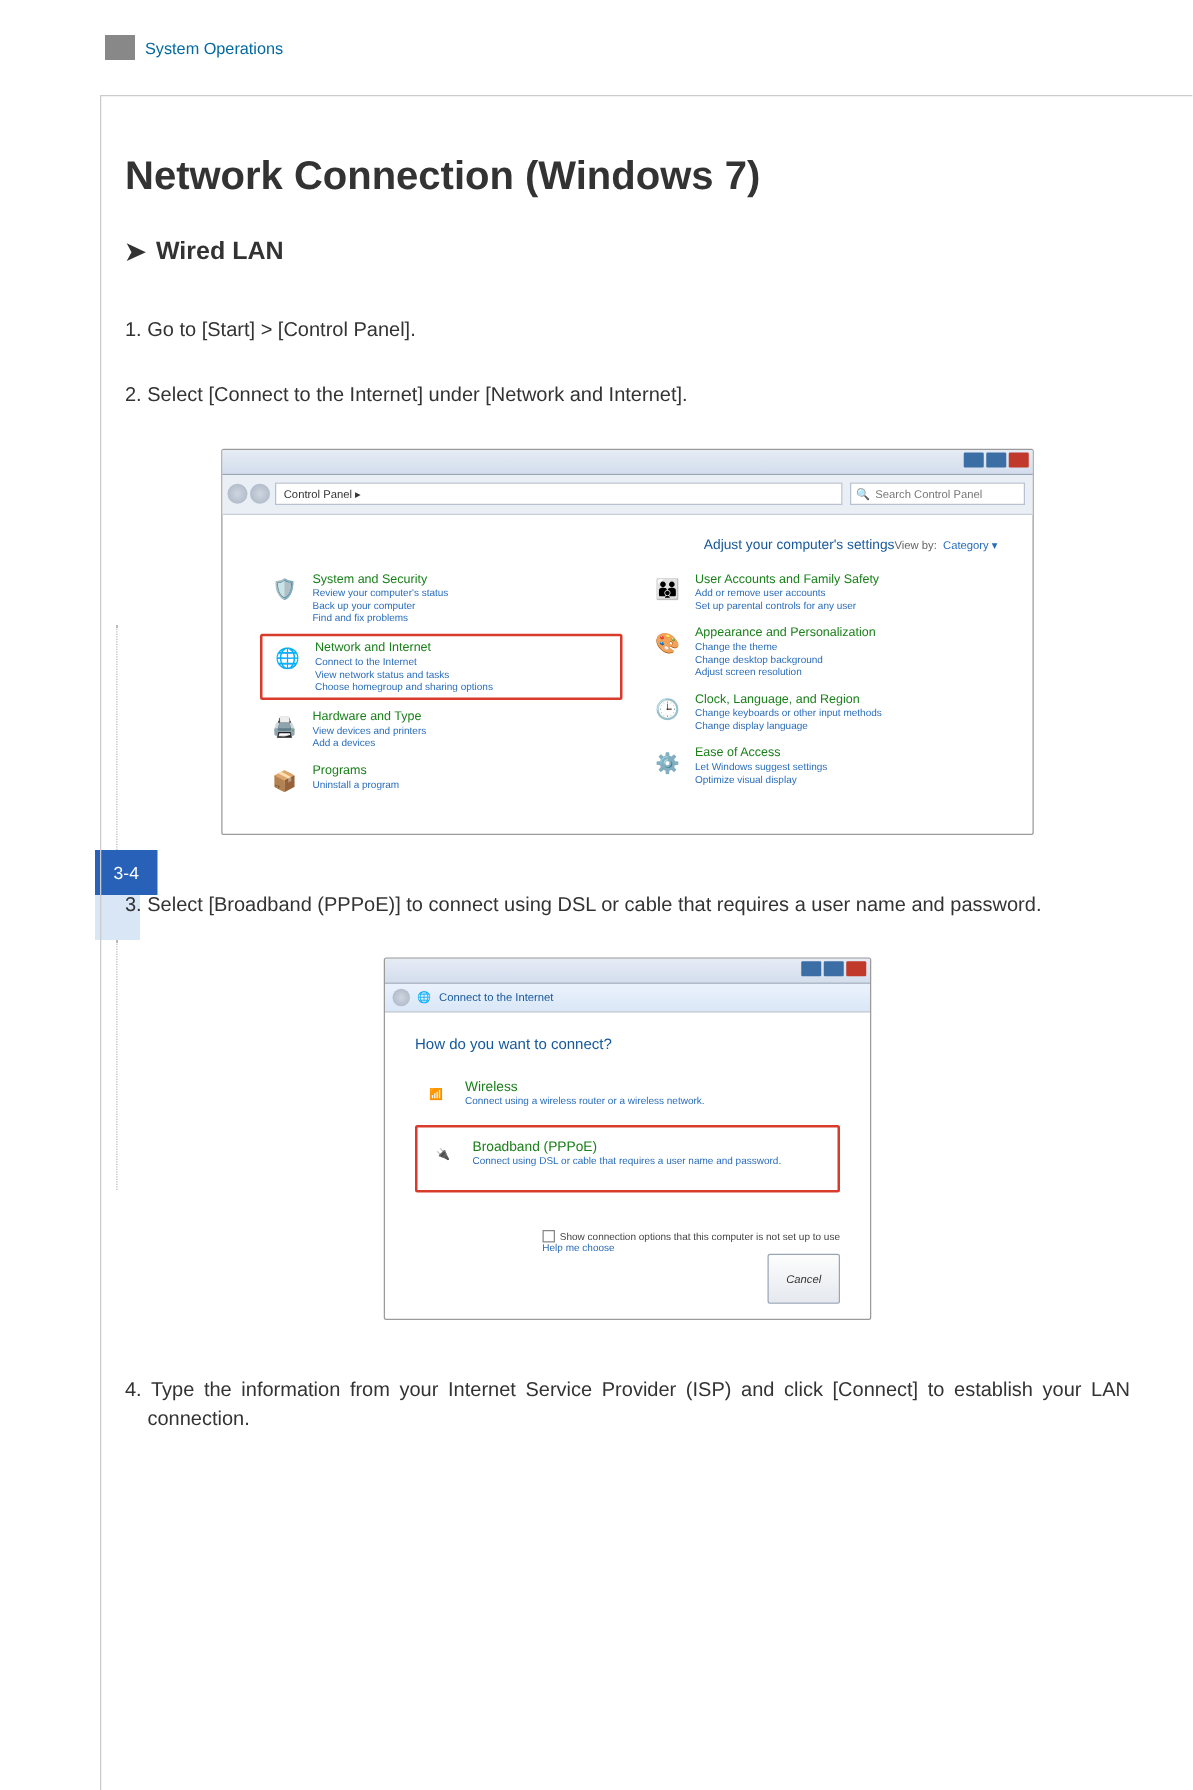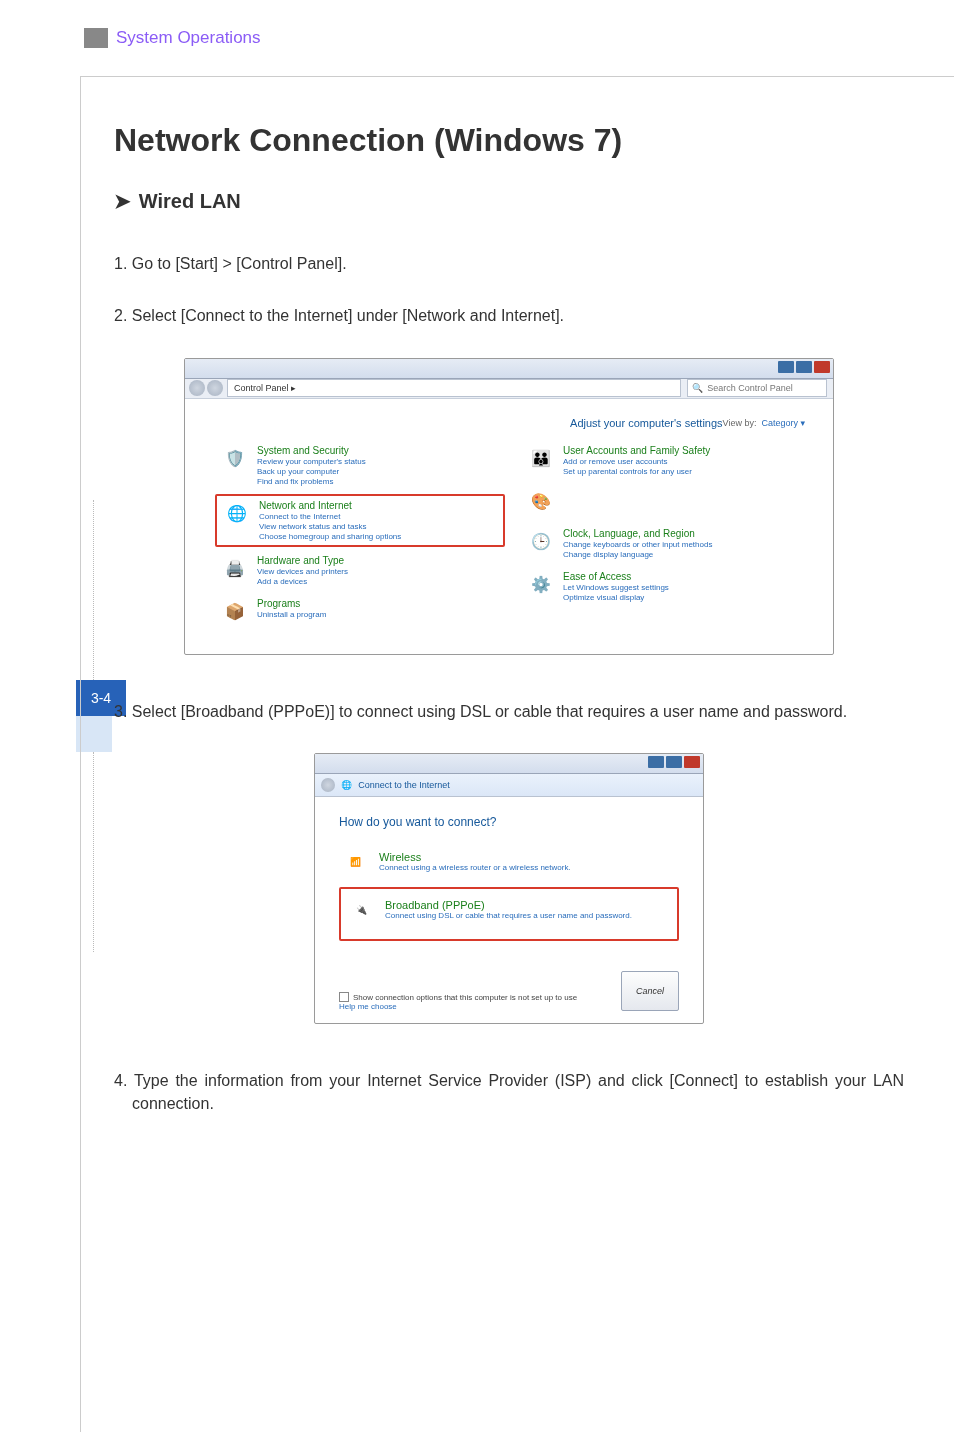--- a/index.html
+++ b/index.html
@@ -1,34 +1,34 @@
 <!DOCTYPE html>
 <html><head>
 <meta charset="utf-8">
 <style>
   * { margin: 0; padding: 0; box-sizing: border-box; }
   body { font-family: Arial, Helvetica, sans-serif; background: #fff; width: 954px; height: 1432px; position: relative; color: #333; }
   .page-border { position: absolute; top: 76px; left: 80px; right: 0; bottom: 0; border-left: 1px solid #ccc; border-top: 1px solid #ccc; }
   .header-bar { position: absolute; top: 28px; left: 84px; display: flex; align-items: center; }
   .brand-block { width: 24px; height: 20px; background: #888; margin-right: 8px; }
-  .header-text { font-size: 17px; color: #8b5cf6; }
-  .content { position: absolute; top: 122px; left: 114px; right: 50px; }
+  .header-text { font-size: 13px; color: #0369a1; }
+  .content { position: absolute; top: 122px; left: 100px; right: 50px; }
   .chapter-title { font-family: Verdana, Arial, sans-serif; font-size: 32px; font-weight: 700; color: #333; margin-bottom: 30px; }
   .sub-heading { display: flex; align-items: center; font-family: Verdana, Arial, sans-serif; font-size: 20px; font-weight: 700; color: #333; margin-bottom: 40px; }
   .arrow { font-size: 20px; margin-right: 8px; }
   .step { font-size: 16px; color: #333; margin-bottom: 30px; line-height: 1.4; }
   .step-indent { padding-left: 18px; text-indent: -18px; }
   .img-frame { display: block; margin: 0 auto 46px auto; border: 1px solid #9a9a9a; border-radius: 2px; background: #fff; font-size: 9px; color: #333; }
   .win-title { background: linear-gradient(#e6ecf5,#d3dded); height: 20px; border-bottom: 1px solid #9aa5b8; position: relative; }
   .win-btns { position: absolute; right: 3px; top: 2px; display: flex; gap: 2px; }
   .wb { width: 16px; height: 12px; border-radius: 1px; }
   .wb.min { background: #3b6ea5; }
   .wb.max { background: #3b6ea5; }
   .wb.close { background: #c0392b; }
-  .addr-bar { display: flex; align-items: center; height: 20px; background: #eaeef5; border-bottom: 1px solid #c7cfdb; }
+  .addr-bar { display: flex; align-items: center; height: 32px; background: #eaeef5; border-bottom: 1px solid #c7cfdb; }
   .nav-circles { display: flex; gap: 2px; margin: 0 4px; }
   .nav-c { width: 16px; height: 16px; border-radius: 50%; background: radial-gradient(#cfd6e0,#a7b2c2); }
   .addr-crumb { background: #fff; border: 1px solid #b9c2d0; height: 18px; padding: 0 6px; display: flex; align-items: center; color: #333; flex: 1; margin-right: 6px; }
   .addr-search { width: 140px; background: #fff; border: 1px solid #b9c2d0; height: 18px; margin-right: 6px; display: flex; align-items: center; padding: 0 4px; color: #777; }
   .addr-search .sico { margin-right: 4px; color: #3b6ea5; }
   .cp-body { padding: 18px 28px 28px 36px; }
   .cp-top-row { display: flex; justify-content: flex-end; align-items: center; margin-bottom: 16px; }
   .cp-adjust { color: #16589a; font-size: 11px; }
   .cp-view { font-size: 9px; color: #666; }
   .cp-view-cat { color: #2a6dbb; }
@@ -43,21 +43,21 @@
 
   
   .dlg-body { padding: 18px 24px 12px 24px; }
   .dlg-crumb { background: linear-gradient(#eaf2fc,#dbe7f7); border-bottom: 1px solid #b9c2d0; padding: 4px 6px; display: flex; align-items: center; gap: 6px; }
   .dlg-q { color: #16589a; font-size: 12px; margin-bottom: 16px; }
   .dlg-opt { display: flex; gap: 10px; align-items: flex-start; padding: 6px 4px; margin-bottom: 8px; }
   .dlg-opt .oic { width: 26px; height: 22px; flex-shrink: 0; display: flex; align-items: center; justify-content: center; }
   .dlg-opt-title { color: #1a7f1a; font-size: 11px; }
   .dlg-opt-sub { color: #2a6dbb; font-size: 8px; }
   .dlg-red { border: 2px solid #d83a2b; padding: 4px; border-radius: 2px; }
-  .dlg-foot { display: flex; justify-content: space-between; align-items: flex-end; margin-top: 30px; }
+  .dlg-foot { display: flex; justify-content: space-between; align-items: flex-end; margin-top: 30px; flex-direction: column; }
   .dlg-chk { display: flex; align-items: center; gap: 4px; color: #444; font-size: 8px; }
   .dlg-help { color: #2a6dbb; font-size: 8px; margin-top: 0; }
   .dlg-cancel { border: 1px solid #9aa5b8; background: linear-gradient(#fdfdfd,#e5e8ee); padding: 14px 14px; border-radius: 2px; font-size: 9px; color: #333; font-style: italic; }
 
   .page-tab { position: absolute; left: 76px; top: 680px; width: 50px; height: 36px; background: #2762b8; color: #fff; font-size: 14px; display: flex; align-items: center; justify-content: center; }
   .page-tab-below { position: absolute; left: 76px; top: 716px; width: 36px; height: 36px; background: #d8e6f6; }
   .dotted-line { position: absolute; left: 93px; top: 500px; height: 440px; border-left: 1px dotted #bbb; }
   .dotted-line.upper { top: 500px; height: 180px; }
   .dotted-line.lower { top: 752px; height: 200px; }
   .chk { width: 10px; height: 10px; border: 1px solid #888; background: #fff; display: inline-block; }
@@ -166,20 +166,26 @@
             <div class="cp-item">
               <div class="cp-ic">👪</div>
               <div class="cp-lines">
                 <div class="cp-head">User Accounts and Family Safety</div>
                 <div class="cp-link">Add or remove user accounts</div>
                 <div class="cp-link">Set up parental controls for any user</div>
               </div>
             </div>
             <div class="cp-item">
               <div class="cp-ic">🎨</div>
+              <div class="cp-lines">
+                <div class="cp-head">Appearance and Personalization</div>
+                <div class="cp-link">Change the theme</div>
+                <div class="cp-link">Change desktop background</div>
+                <div class="cp-link">Adjust screen resolution</div>
+              </div>
             </div>
             <div class="cp-item">
               <div class="cp-ic">🕒</div>
               <div class="cp-lines">
                 <div class="cp-head">Clock, Language, and Region</div>
                 <div class="cp-link">Change keyboards or other input methods</div>
                 <div class="cp-link">Change display language</div>
               </div>
             </div>
             <div class="cp-item">

